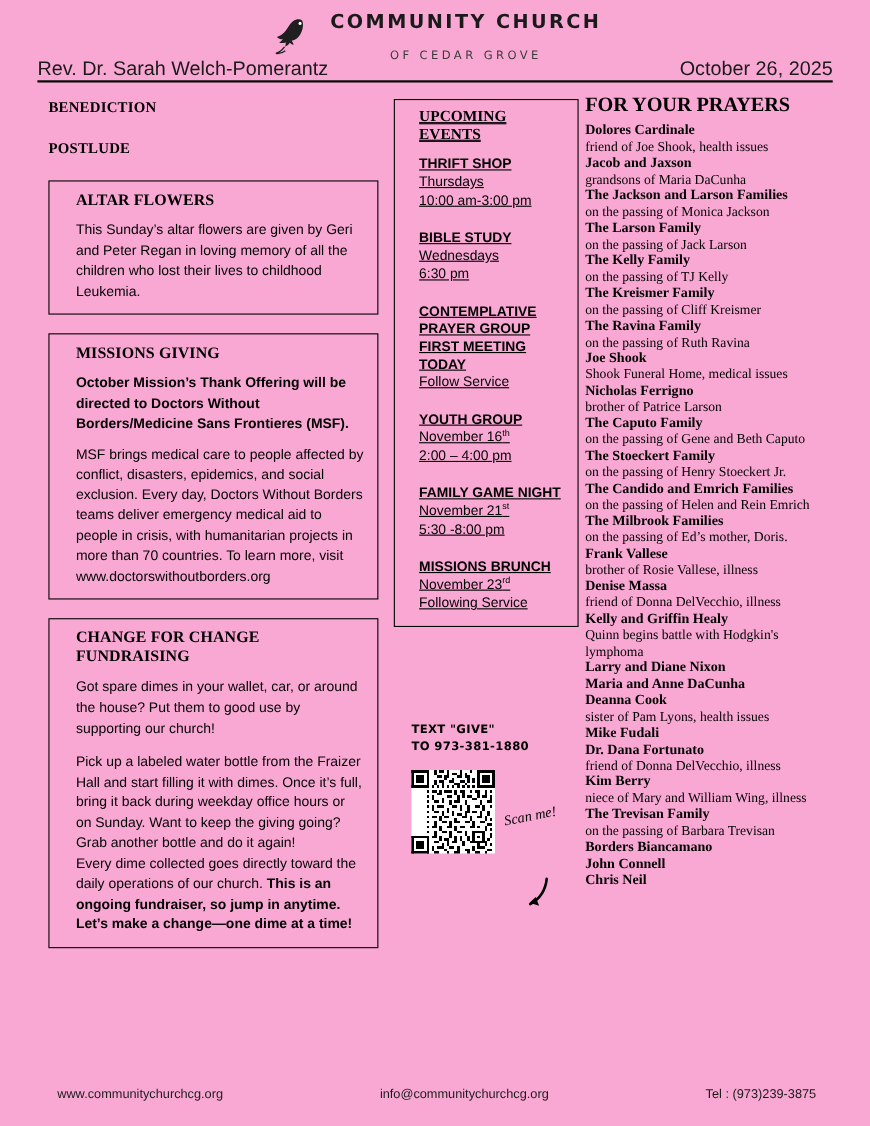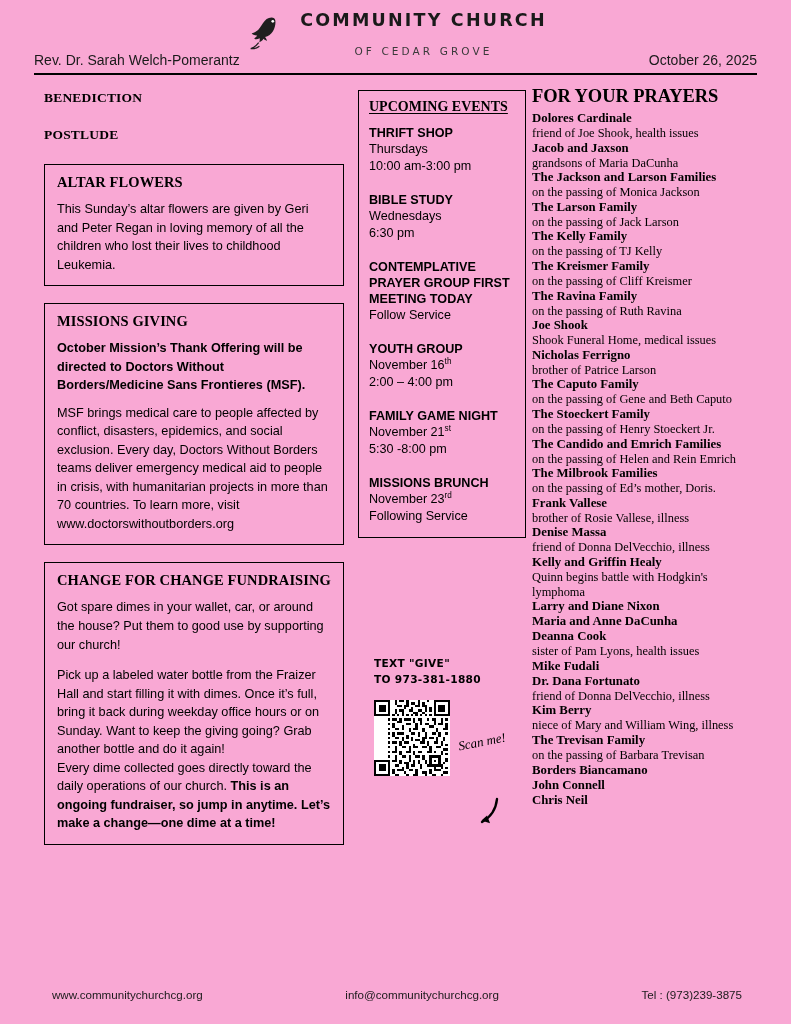--- a/index.html
+++ b/index.html
@@ -54,21 +54,21 @@
   }
 
   
   .header-row {
     position: absolute;
     left: 34px; top: 52px;
     width: 723px;
     display: flex;
     justify-content: space-between;
     align-items: flex-end;
-    font-size: 14px;
+    font-size: 18px;
     color: #1a1a1a;
   }
   .header-rule {
     position: absolute;
     left: 34px; top: 73px;
     width: 723px;
     height: 2px;
     background: #000;
   }
 
@@ -94,21 +94,21 @@
     font-family: "Liberation Serif", serif;
     font-weight: 700;
     font-size: 13.5px;
     letter-spacing: 0.2px;
     margin-bottom: 21px;
   }
 
   
   .panel {
     border: 1.6px solid #000;
-    padding: 9px 12px 11px 12px;
+    padding: 9px 12px 11px 24px;
     box-sizing: border-box;
     margin-bottom: 17px;
   }
   .panel-title {
     font-family: "Liberation Serif", serif;
     font-weight: 700;
     font-size: 14.5px;
     letter-spacing: 0.1px;
     margin-bottom: 9px;
   }
@@ -118,22 +118,23 @@
     line-height: 1.46;
   }
   .panel p:last-child { margin-bottom: 0; }
   .panel p.tight { margin-bottom: 0; }
   .panel p.b { font-weight: 700; }
   .bold-run { font-weight: 700; }
 
   
   .events-box {
     border: 1.6px solid #000;
-    padding: 8px 10px 12px 10px;
+    padding: 8px 10px 12px 22px;
     box-sizing: border-box;
+    text-decoration: underline;
   }
   .events-title {
     font-family: "Liberation Serif", serif;
     font-weight: 700;
     font-size: 14px;
     text-decoration: underline;
     text-underline-offset: 2px;
     margin-bottom: 10px;
   }
   .event { margin-bottom: 17px; }

